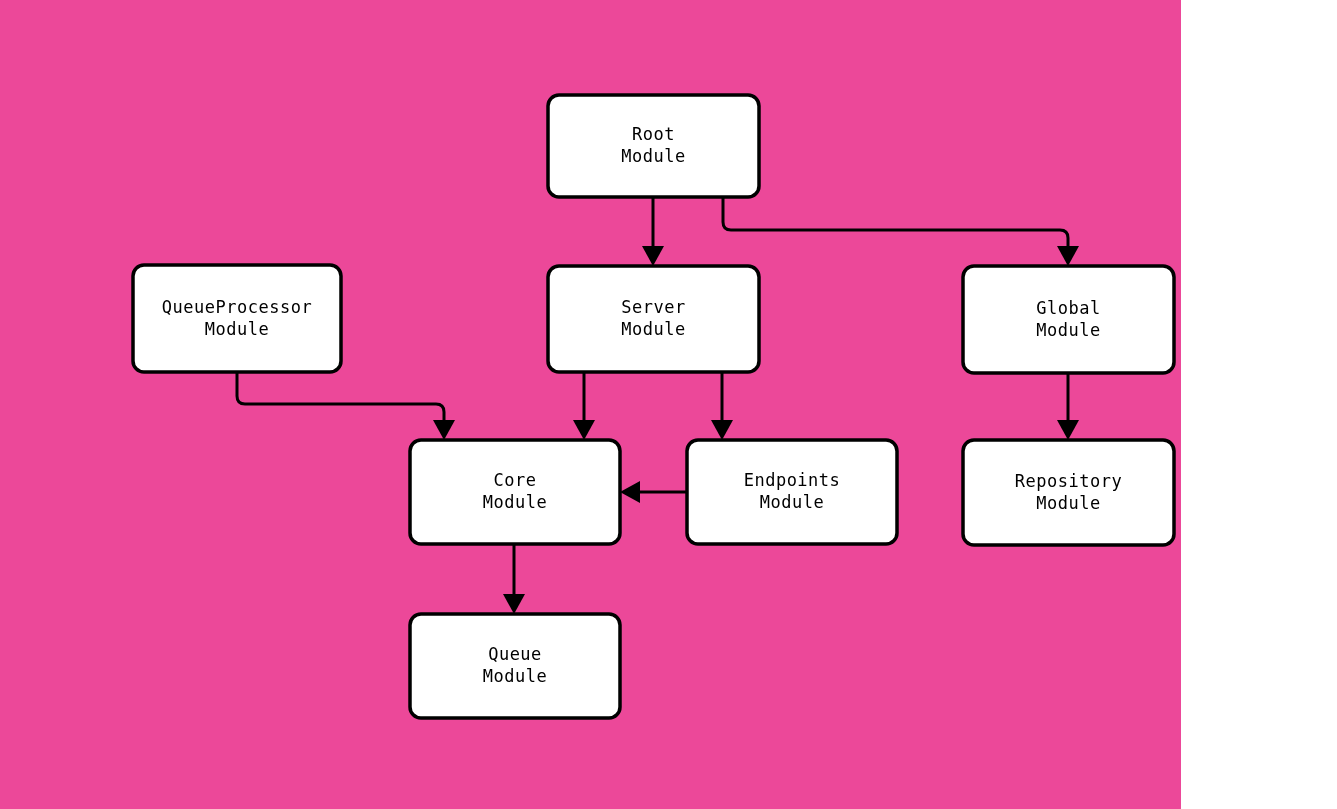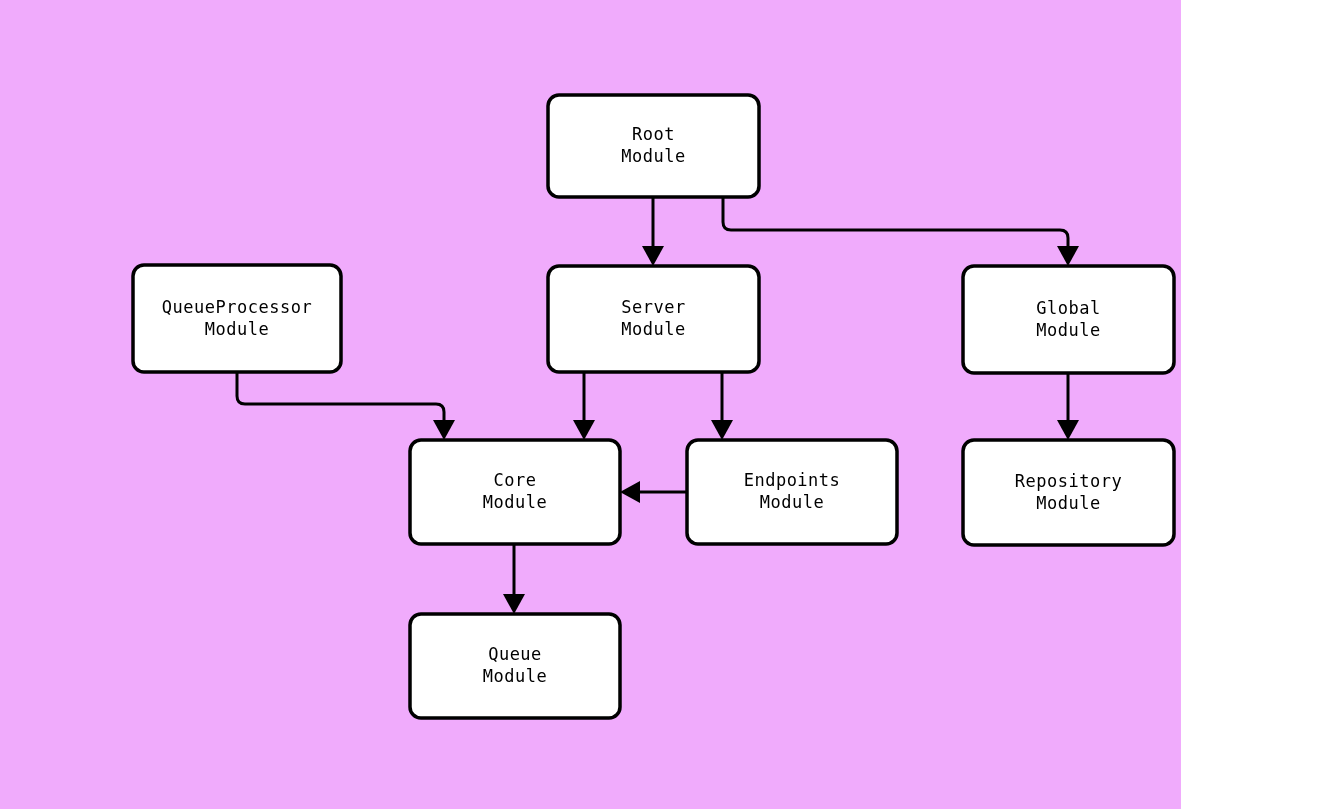--- a/index.html
+++ b/index.html
@@ -11,21 +11,21 @@
   body {
     width: 1337px;
     height: 809px;
     overflow: hidden;
     font-family: "DejaVu Sans Mono", "Liberation Mono", monospace;
   }
   #diagram-root {
     position: relative;
     width: 1181px;
     height: 809px;
-    background: #f0abfc;
+    background: #ec4899;
   }
   svg#diagram-svg {
     display: block;
     width: 1337px;
     height: 809px;
   }
   .node-box {
     fill: #ffffff;
     stroke: #000000;
     stroke-width: 3.5;

